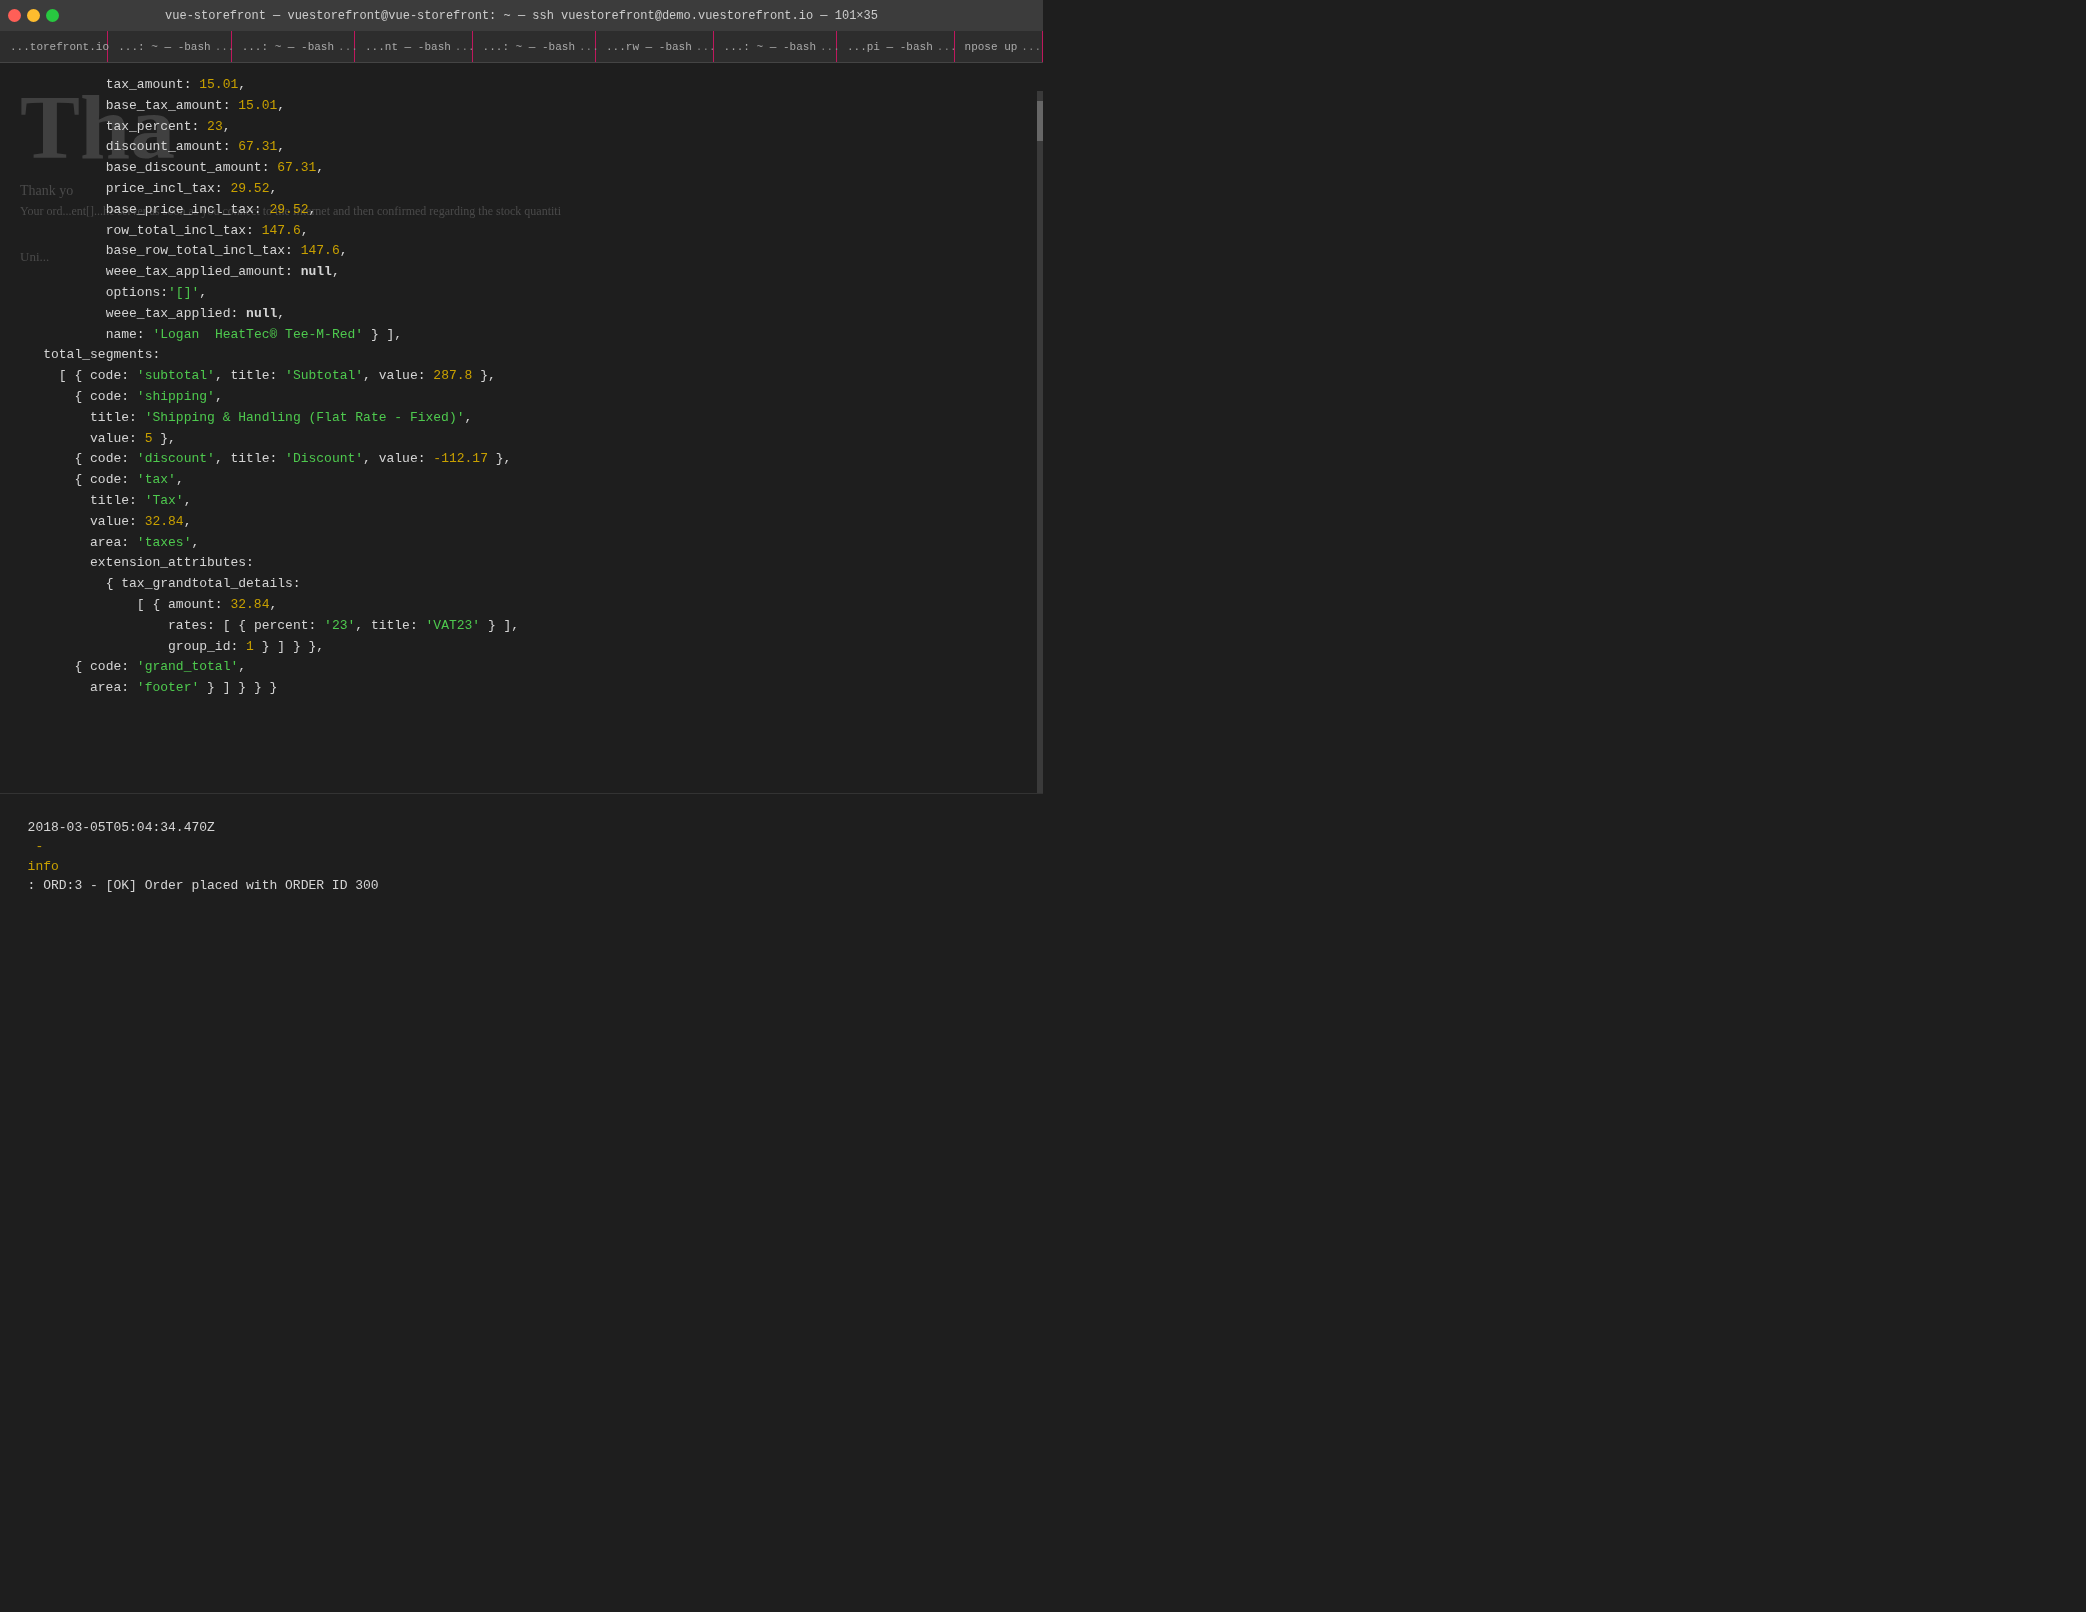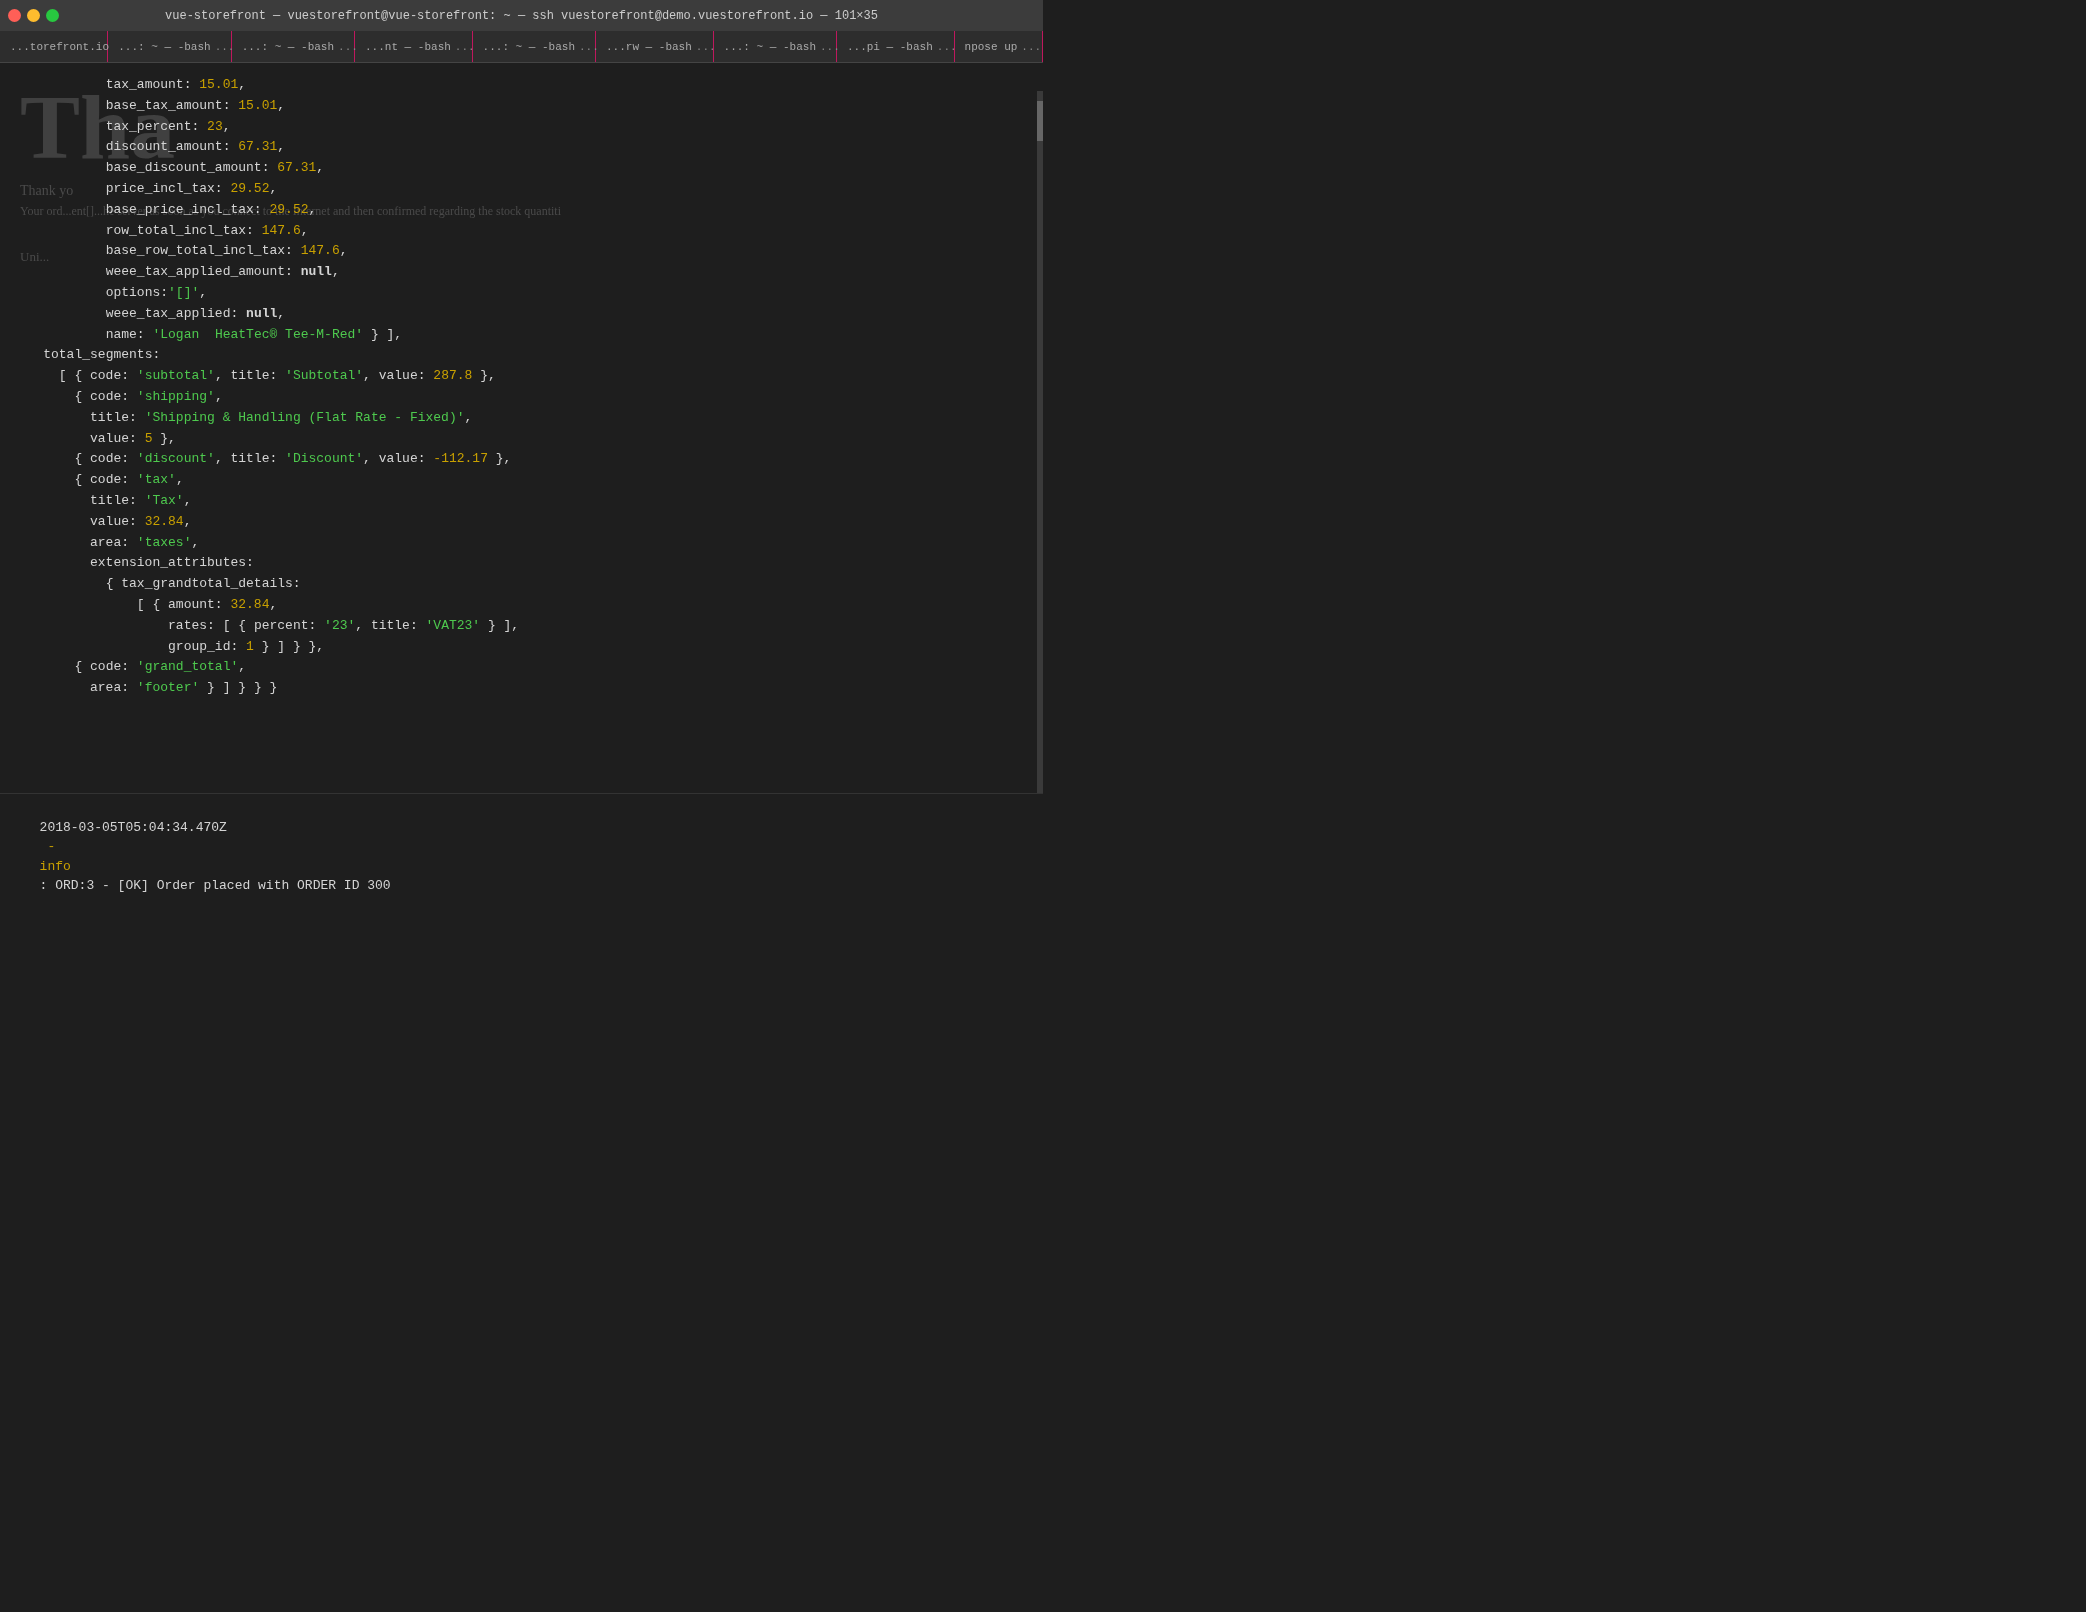--- a/index.html
+++ b/index.html
@@ -130,21 +130,21 @@
     .key { color: #d4d4d4; }
     .string { color: #4ec94e; }
     .number { color: #c8a000; }
     .null-val { color: #d4d4d4; font-weight: bold; }
 
     
     .status-bar {
       background: #1e1e1e;
       color: #d4d4d4;
       font-size: 13px;
-      padding: 4px 24px;
+      padding: 4px 12px;
       border-top: 1px solid #333;
       white-space: pre;
       line-height: 1.5;
     }
     .status-date { color: #d4d4d4; }
     .status-info { color: #c8a000; }
     .status-msg { color: #d4d4d4; }
 
     
     .scrollbar {

